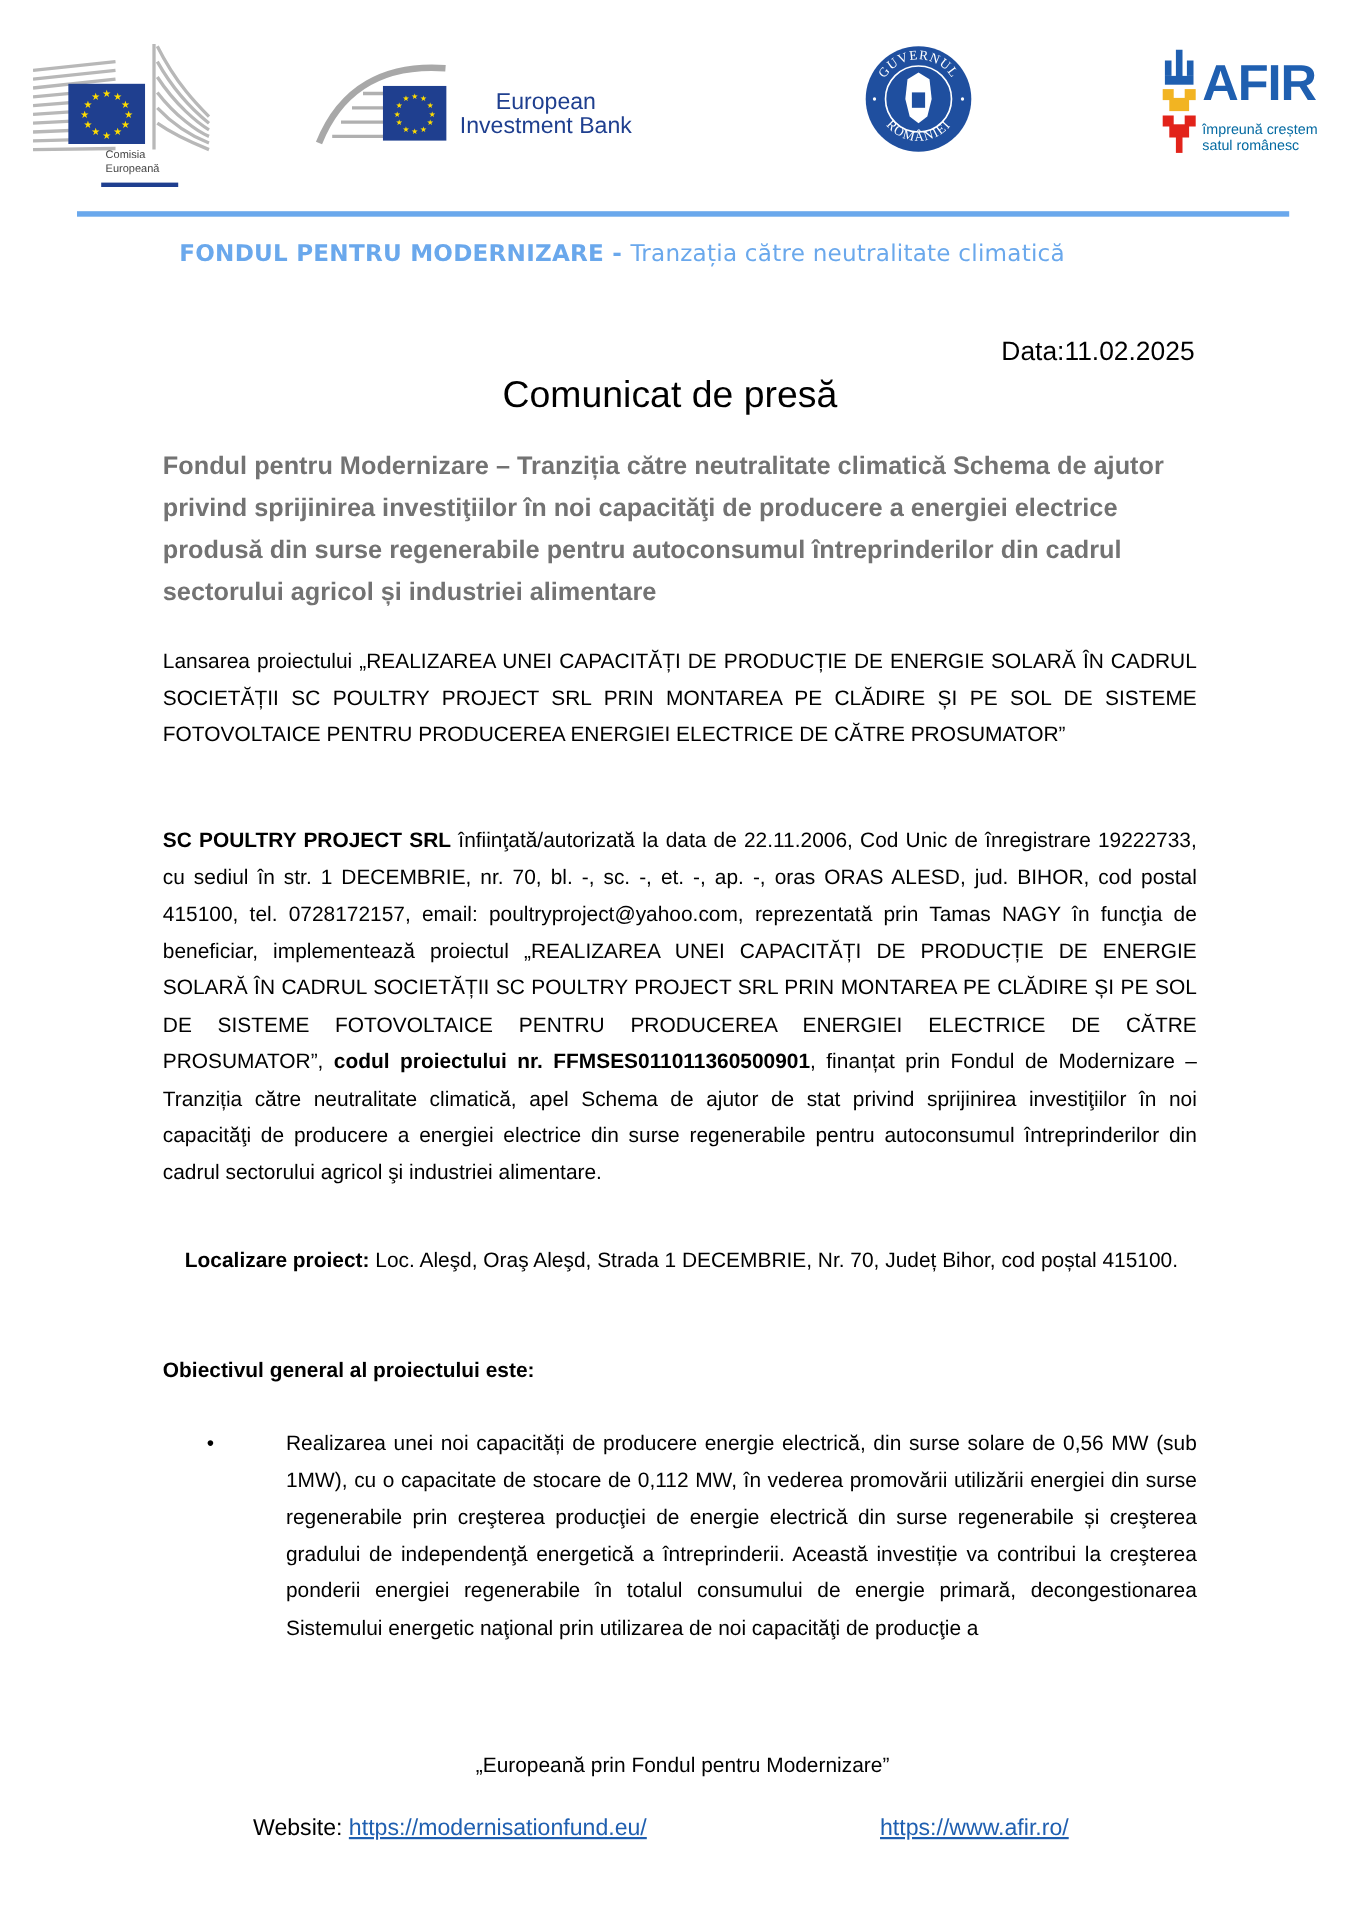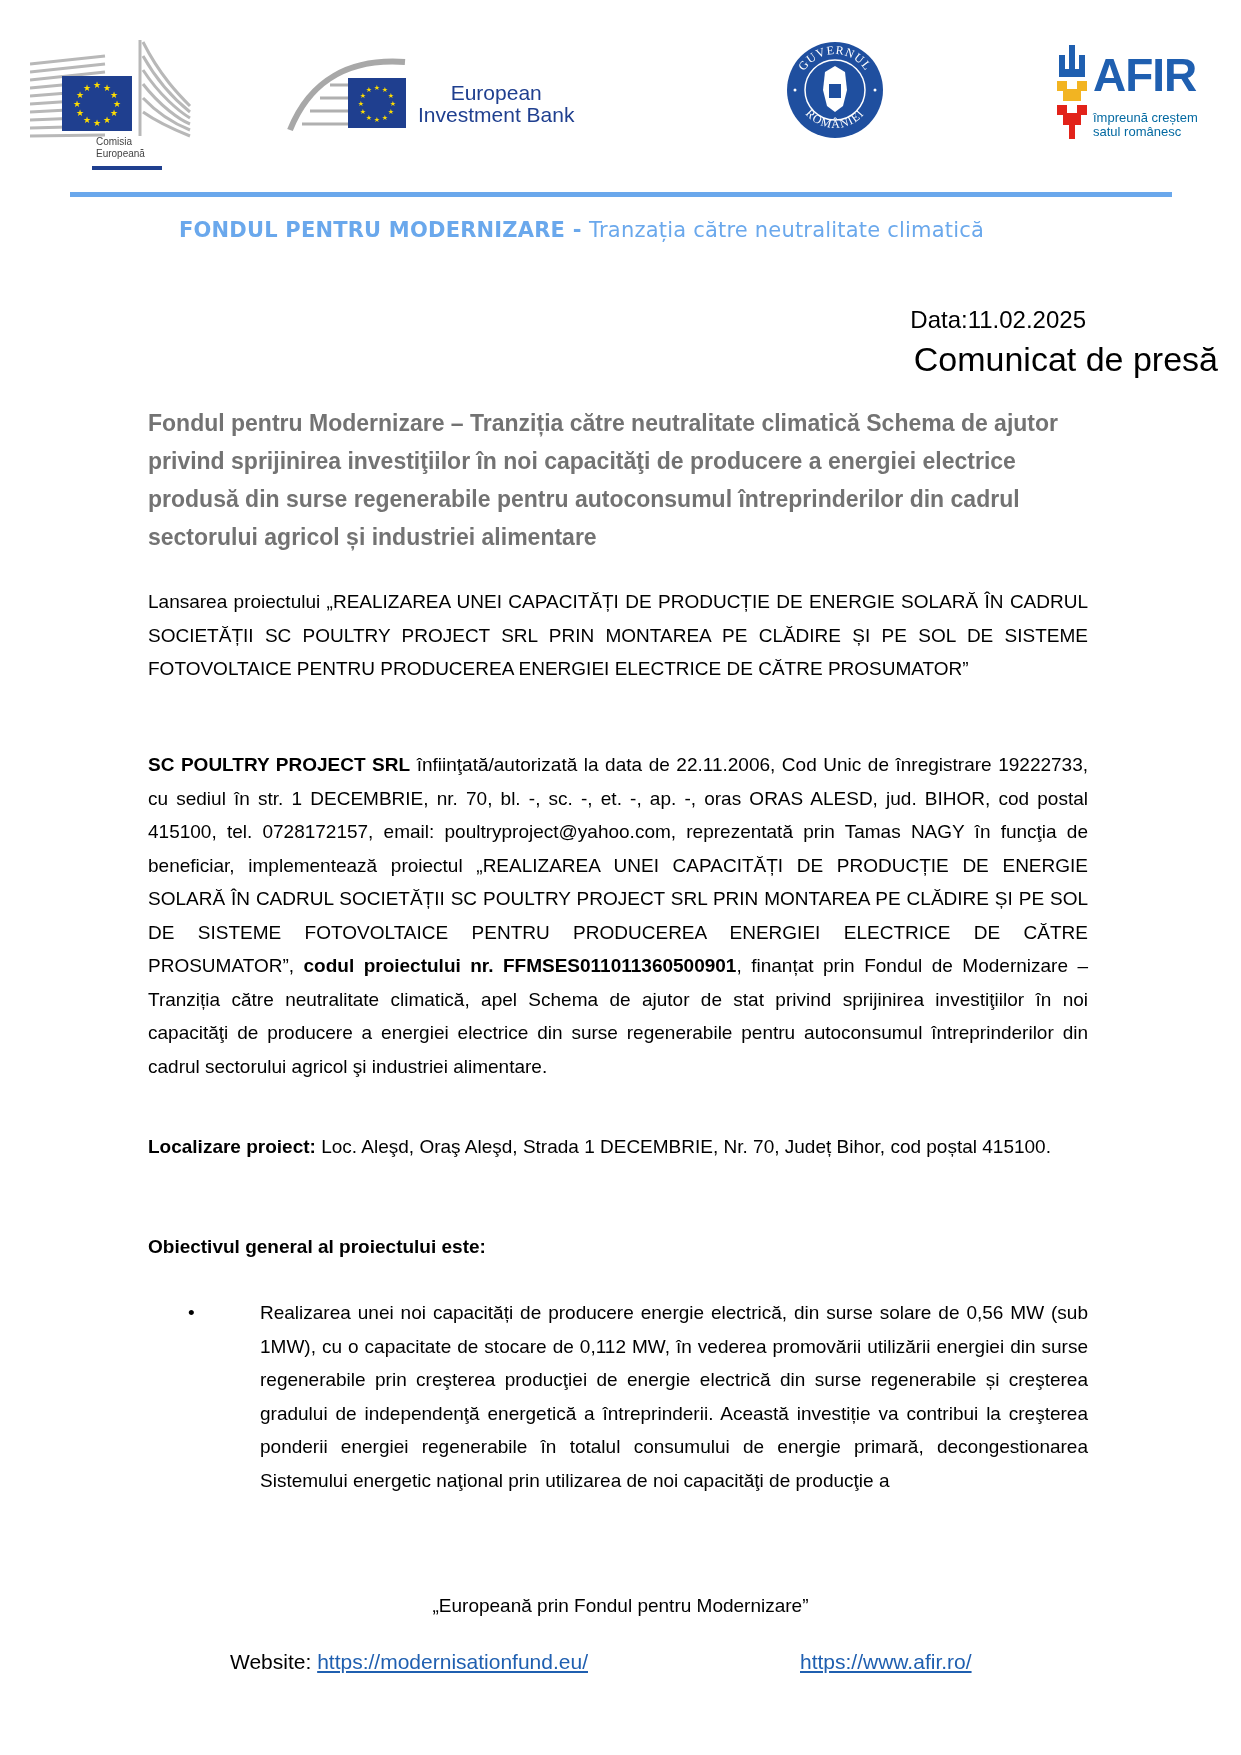--- a/index.html
+++ b/index.html
@@ -17,32 +17,32 @@
                 font-family: "Liberation Sans", sans-serif; font-size: 21px; line-height: 22px; text-align: center; }
     .ec-text { position: absolute; left: 66px; top: 100px; font-size: 10px; line-height: 12px; color: #444; }
     .ec-bar { position: absolute; left: 62px; top: 130px; width: 70px; height: 4px; background: #1f3f8f; }
 
     .afir-text { position: absolute; left: 38px; top: 5px; color: #1f5fb0;
                  font-family: "Liberation Sans", sans-serif; font-weight: bold; font-size: 46px; line-height: 50px; letter-spacing: -1px; }
     .afir-tag { position: absolute; left: 38px; top: 66px; color: #0369a1; font-size: 13px; line-height: 14px; }
 
     #header-rule { position: absolute; left: 70px; top: 192px; width: 1102px; height: 5px; background: #6aa8ec; }
 
-    #fund-banner { position: absolute; left: 16px; width: 1131px; top: 218px; text-align: center;
+    #fund-banner { position: absolute; left: 0; width: 1131px; top: 218px; text-align: center;
                    font-family: "DejaVu Sans", sans-serif; font-weight: bold; font-size: 21px; color: #6aa8ec; letter-spacing: 0.2px; }
 
     #date-line { position: absolute; right: 155px; top: 306px; font-size: 24px; }
-    #title { position: absolute; left: 0; width: 1218px; top: 340px; text-align: right; font-size: 34px; }
+    #title { position: absolute; left: 0; width: 1218px; top: 340px; text-align: center; font-size: 34px; }
 
     .content { position: absolute; left: 148px; width: 940px; }
     #subtitle { top: 404px; font-weight: bold; color: #737373; font-size: 23px; line-height: 38px; }
     .para { font-size: 19px; line-height: 33.5px; text-align: justify; }
     #p-launch { top: 585px; }
     #p-company { top: 748px; }
-    #p-location { top: 1130px; }
+    #p-location { top: 1130px; margin-left: 20px; }
     #p-objective-head { top: 1230px; font-weight: bold; }
     #bullet-list { position: absolute; left: 148px; width: 940px; top: 1296px; margin: 0; padding: 0; list-style: none; }
     #bullet-list li { position: relative; padding-left: 112px; font-size: 19px; line-height: 33.5px; text-align: justify; }
     #bullet-list .bullet { position: absolute; left: 40px; top: 0; }
 
     #footer-funded { position: absolute; left: 0; width: 1241px; top: 1595px; text-align: center; font-size: 19px; }
     #footer-web { position: absolute; left: 230px; top: 1650px; font-size: 21px; }
     #footer-web a { color: #1f5fb0; text-decoration: underline; }
     #link-afir { position: absolute; left: 800px; top: 1650px; font-size: 21px; color: #1f5fb0; text-decoration: underline; }
     b { font-weight: bold; }

